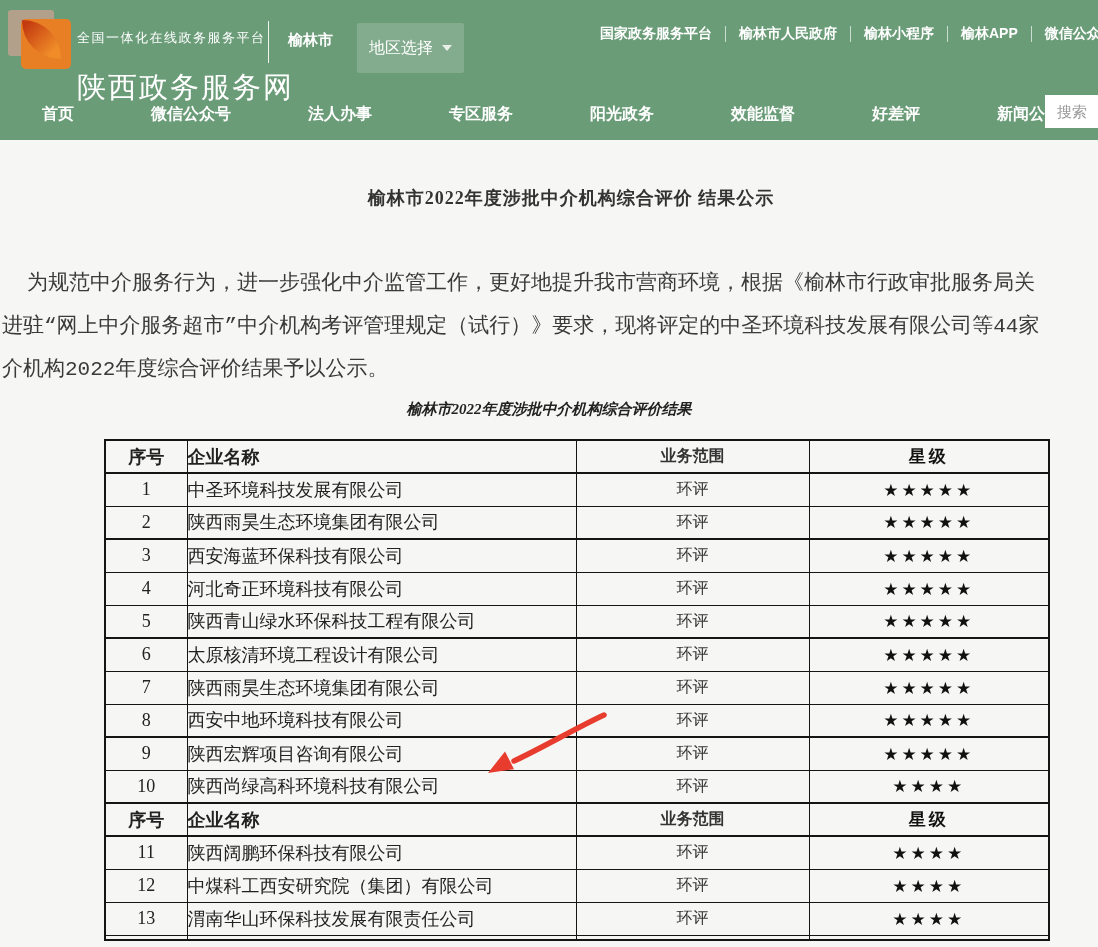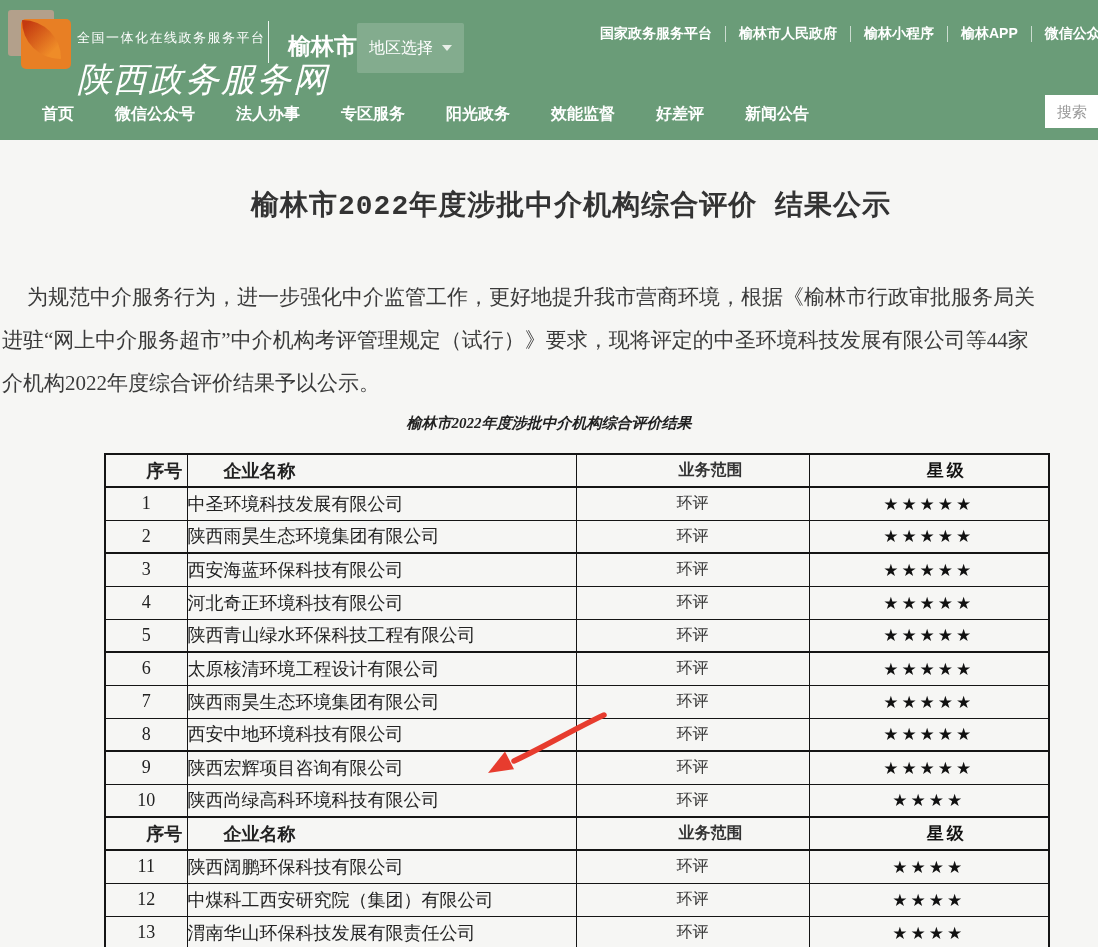--- a/index.html
+++ b/index.html
@@ -13,63 +13,63 @@
   
   .topbar { position: relative; height: 140px; background: #6a9c78; color:#fff; }
   .logo { position:absolute; left:8px; top:10px; width:64px; height:60px; }
   .logo-tan { position:absolute; left:0; top:0; width:46px; height:46px; background:#b3a08b; border-radius:3px; }
   .logo-orange { position:absolute; left:13px; top:9px; width:50px; height:50px; background:#e87f24; border-radius:5px; }
   .logo-leaf { position:absolute; left:1px; top:1px; width:39px; height:39px;
                border-radius:2% 100% 2% 100%;
                background:linear-gradient(135deg,#c43a10 10%,#ef8c28 80%); }
   .brand { position:absolute; left:77px; top:29px; white-space:nowrap; }
   .brand-tagline { font-size:13px; letter-spacing:1.5px; }
-  .brand-sitename { font-size:34px; letter-spacing:2px; margin-top:10px; font-weight:500;font-style:italic; }
+  .brand-sitename { font-size:29px; letter-spacing:2px; margin-top:21px; font-weight:500; }
   .v-divider { position:absolute; left:268px; top:21px; width:1px; height:42px; background:rgba(255,255,255,.9); }
-  .city-label { position:absolute; left:288px; top:31px; font-size:23px; font-weight:bold; }
+  .city-label { position:absolute; left:288px; top:31px; font-size:15px; font-weight:bold; }
   .region-btn { position:absolute; left:357px; top:23px; height:50px; padding:0 12px;
                 background:rgba(255,255,255,.17); font-size:16px; color:#fff;
                 display:flex; align-items:center; gap:9px; border-radius:2px; cursor:pointer; }
   .caret-down { width:0; height:0; border-left:5px solid transparent; border-right:5px solid transparent;
                 border-top:6px solid #e8efe8; }
   .top-links { position:absolute; left:600px; top:25px; display:flex; align-items:center;
                font-size:14px; font-weight:600; white-space:nowrap; }
   .top-links a { color:#fff; text-decoration:none; cursor:pointer; }
   .top-links .sep { width:1px; height:16px; background:rgba(255,255,255,.65); margin:0 13px; }
   .main-nav { position:absolute; left:0; top:88px; height:52px; display:flex; align-items:center;
-              padding-left:42px; gap:41px; font-size:16px; font-weight:bold; }
+              padding-left:42px; gap:77px; font-size:16px; font-weight:bold; }
   .main-nav a { color:#fff; text-decoration:none; cursor:pointer; white-space:nowrap; }
   .search-input { position:absolute; left:1045px; top:95px; width:70px; height:33px;
                   border:none; background:#fff; font-size:15px; padding-left:12px; color:#333; outline:none;
                   font-family:"Liberation Sans","DejaVu Sans",sans-serif; }
   .search-input::placeholder { color:#9a9a9a; opacity:1; }
   
   .doc { position:relative; color:#333; }
-  .article-title { margin-top:46px; text-align:center; font-size:28px; font-weight:bold; color:#333;
-                   font-family:Liberation Mono, monospace; letter-spacing:1px; white-space:nowrap;padding-left:44px; }
-  .paragraph { margin-top:52px; font-family:Liberation Serif, serif;
+  .article-title { margin-top:46px; text-align:center; font-size:18px; font-weight:bold; color:#333;
+                   font-family:Liberation Serif, serif; letter-spacing:1px; white-space:nowrap;padding-left:44px; }
+  .paragraph { margin-top:52px; font-family:Liberation Mono, monospace;
                font-size:21px; color:#3a3a3a; }
   .para-line { white-space:nowrap; overflow:hidden; width:1098px; height:43px; line-height:43px; padding-left:2px; }
   .para-line.indent { padding-left:27px; }
   .table-caption { text-align:center; font-size:15px; font-weight:bold; margin-top:9px; color:#222;
                    font-family:"Liberation Serif","DejaVu Serif",serif;font-style:italic; }
   
   table.eval { margin:20px 0 0 104px; border-collapse:collapse; table-layout:fixed; width:944px;
                font-family:"Liberation Serif","DejaVu Serif",serif; color:#222;
                border:2px solid #151515; }
   col.w0{width:82px;} col.w1{width:389px;} col.w2{width:233px;} col.w3{width:240px;}
   table.eval td { border:1px solid #151515; height:33px; padding:0; overflow:hidden; white-space:nowrap; }
   td.th { font-weight:bold; font-size:17px; text-align:center; height:29px; }
   td.c0 { text-align:center; font-size:18px; }
   td.c1 { text-align:left; padding-left:14px; font-size:18px; }
   td.c2 { text-align:center; font-size:16px; color:#333; }
   td.c3 { text-align:center; font-size:17px; letter-spacing:3px; color:#111;
           font-family:"DejaVu Sans","Liberation Sans",sans-serif; }
   tr.thick-b td { border-bottom-width:2.5px; }
-  tr.thick-t td { border-top-width:2.5px;padding-left:36px; }
+  tr.thick-t td { border-top-width:2.5px; }
   tr.partial td { height:5px; }
   
   .annotation-arrow { position:absolute; left:478px; top:518px; width:140px; height:80px; z-index:5; pointer-events:none; }
 </style>
 </head>
 <body>
 
 <header class="topbar">
   <div class="logo">
     <div class="logo-tan"></div>

